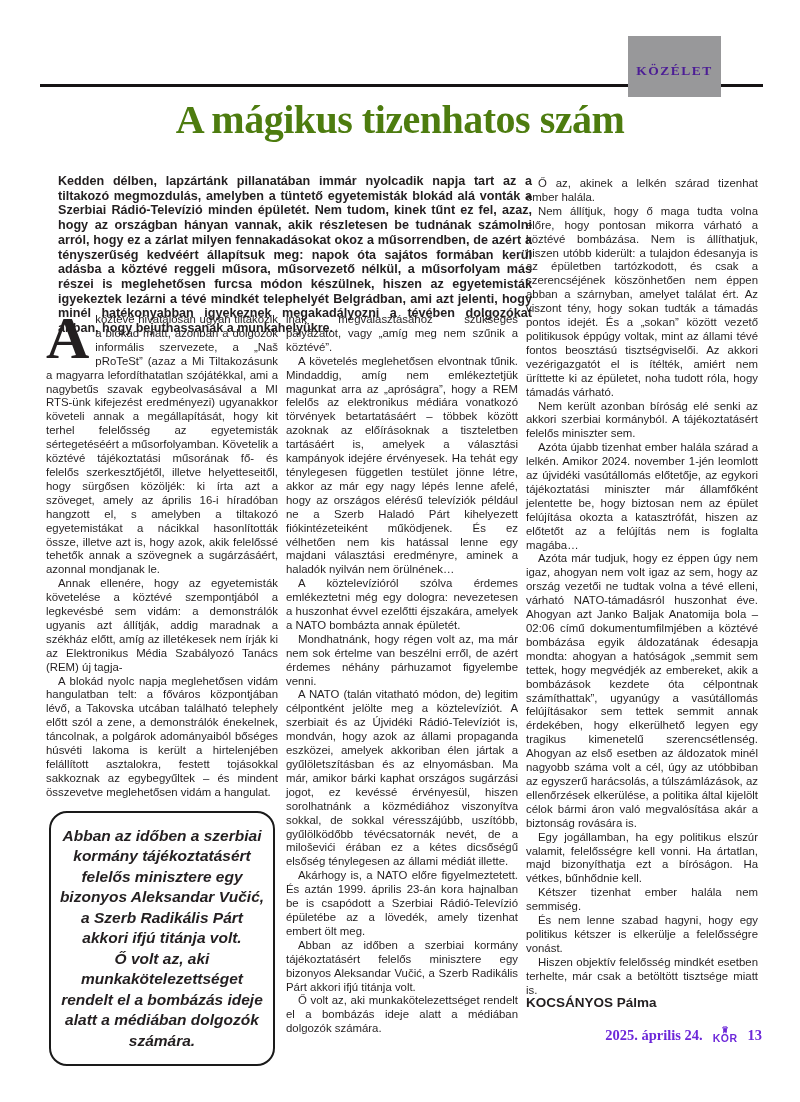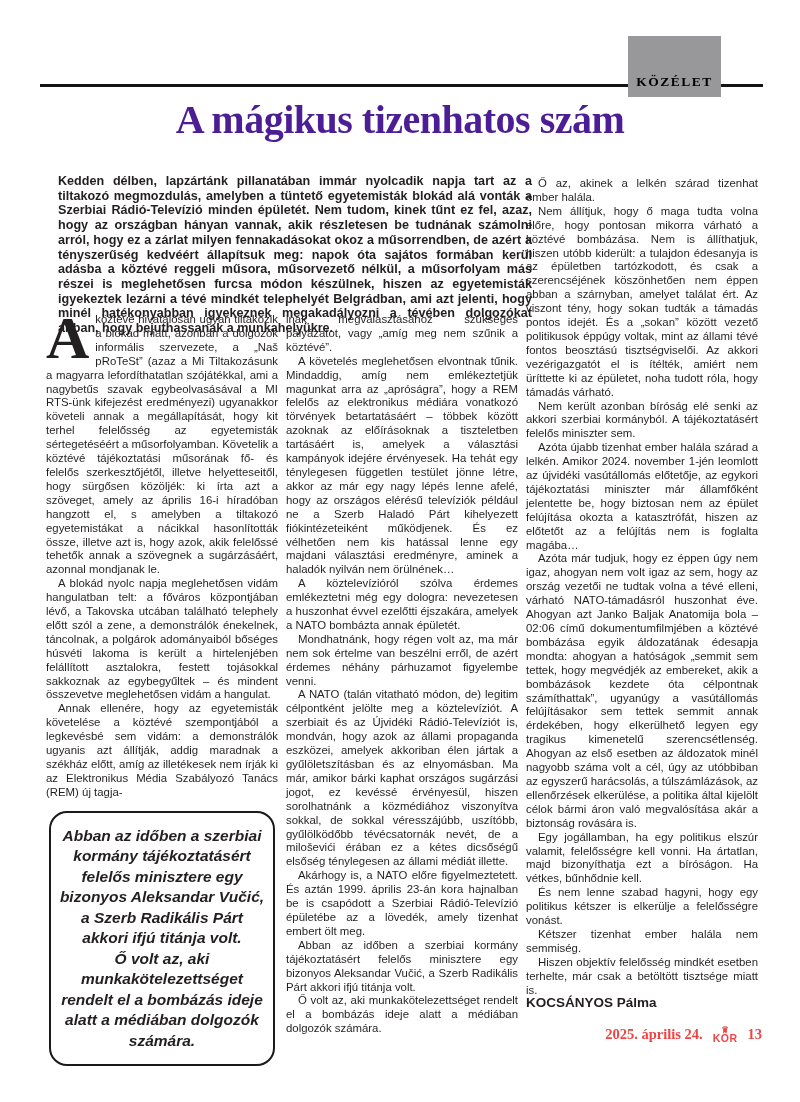--- a/index.html
+++ b/index.html
@@ -1,41 +1,41 @@
 <!DOCTYPE html>
 <html><head>
 <meta charset="utf-8">
 <style>
   html,body{margin:0;padding:0;background:#e8e8e8;}
   .page{position:relative;width:800px;height:1102px;background:#ffffff;margin:0 auto;overflow:hidden;
         font-family:"Liberation Sans",sans-serif;color:#231f20;}
   .rule{position:absolute;left:40px;top:84px;width:723px;height:3px;background:#161314;z-index:1;}
   .section-box{position:absolute;left:628px;top:36px;width:93px;height:61px;background:#98989a;z-index:2;
         display:flex;align-items:flex-end;justify-content:center;}
-  .section-label{font-family:"Liberation Serif",serif;font-weight:bold;color:#000000;font-size:13.5px;
-        letter-spacing:1.5px;padding-bottom:7px;}
+  .section-label{font-family:"Liberation Serif",serif;font-weight:bold;color:#4c1d95;font-size:13.5px;
+        letter-spacing:1.5px;padding-bottom:18px;}
   .title{position:absolute;left:0;right:0;top:96px;margin:0;text-align:center;
-        font-family:"Liberation Serif",serif;font-weight:bold;font-size:40px;color:#4c1d95;letter-spacing:-0.5px;}
+        font-family:"Liberation Serif",serif;font-weight:bold;font-size:40px;color:#4d7c0f;letter-spacing:-0.5px;}
   .lead{position:absolute;left:46px;top:162px;width:474px;margin:12px;
         font-weight:bold;font-size:12.6px;line-height:14.7px;text-align:justify;}
   .col{position:absolute;width:232px;font-size:11.4px;line-height:13.9px;text-align:justify;}
   .col p{margin:0;text-indent:12px;}
   .col p.noindent{text-indent:0;}
   .col1{left:46px;top:313px;}
   .col2{left:286px;top:313px;}
   .col3{left:526px;top:177px;}
   .dropcap{float:left;font-family:"Liberation Serif",serif;font-weight:bold;font-size:60px;line-height:47px;
         padding:2px 6px 0 0;color:#231f20;}
   .pullquote{margin:11px 3px 0 3px;border:2.5px solid #1a1a1a;border-radius:18px;padding:13px 8px;
         text-align:center;}
   .pullquote p{margin:0;text-indent:0;font-weight:bold;font-style:italic;font-size:15.5px;line-height:20.5px;}
   .byline{position:absolute;left:526px;top:995px;width:220px;margin:0;text-align:left;
         font-weight:bold;font-size:13.5px;}
-  .footer{position:absolute;right:38px;top:1026px;display:flex;align-items:flex-start;gap:10px;
-        font-family:"Liberation Serif",serif;font-weight:bold;font-size:14.5px;color:#ef4444;}
+  .footer{position:absolute;right:38px;top:1026px;display:flex;align-items:flex-end;gap:10px;
+        font-family:"Liberation Serif",serif;font-weight:bold;font-size:14.5px;color:#6d28d9;}
   .logo{display:inline-flex;flex-direction:column;align-items:center;line-height:1;}
   .logo-crown{font-size:8px;line-height:7px;}
   .logo-text{font-family:"Liberation Sans",sans-serif;font-weight:bold;font-size:10.5px;letter-spacing:0.5px;}
 </style>
 </head>
 <body>
 
 <div class="page">
 
   <div class="rule"></div>
@@ -43,22 +43,22 @@
   <div class="section-box">
     <span class="section-label">KÖZÉLET</span>
   </div>
 
   <h1 class="title">A mágikus tizenhatos szám</h1>
 
   <p class="lead">Kedden délben, lapzártánk pillanatában immár nyolcadik napja tart az a tiltakozó megmozdulás, amelyben a tüntető egyetemisták blokád alá vonták a Szerbiai Rádió-Televízió minden épületét. Nem tudom, kinek tűnt ez fel, azaz, hogy az országban hányan vannak, akik részletesen be tudnának számolni arról, hogy ez a zárlat milyen fennakadásokat okoz a műsorrendben, de azért a tényszerűség kedvéért állapítsuk meg: napok óta sajátos formában kerül adásba a köztévé reggeli műsora, műsorvezető nélkül, a műsorfolyam más részei is meglehetősen furcsa módon készülnek, hiszen az egyetemisták igyekeztek lezárni a tévé mindkét telephelyét Belgrádban, ami azt jelenti, hogy minél hatékonyabban igyekeznek megakadályozni a tévében dolgozókat abban, hogy bejuthassanak a munkahelyükre.</p>
 
   <div class="col col1">
     <p class="noindent"><span class="dropcap">A</span><span>köztévé hivatalosan ugyan tiltakozik a blokád miatt, azonban a dolgozók informális szervezete, a „Naš pRoTeSt” (azaz a Mi Tiltakozásunk a magyarra lefordíthatatlan szójátékkal, ami a nagybetűs szavak egybeolvasásával a MI RTS-ünk kifejezést eredményezi) ugyanakkor követeli annak a megállapítását, hogy kit terhel felelősség az egyetemisták sértegetéséért a műsorfolyamban. Követelik a köztévé tájékoztatási műsorának fő- és felelős szerkesztőjétől, illetve helyetteseitől, hogy sürgősen közöljék: ki írta azt a szöveget, amely az április 16-i híradóban hangzott el, s amelyben a tiltakozó egyetemistákat a nácikkal hasonlították össze, illetve azt is, hogy azok, akik felelőssé tehetők annak a szövegnek a sugárzásáért, azonnal mondjanak le.</span></p>
+    <p>Annak ellenére, hogy az egyetemisták követelése a köztévé szempontjából a legkevésbé sem vidám: a demonstrálók ugyanis azt állítják, addig maradnak a székház előtt, amíg az illetékesek nem írják ki az Elektronikus Média Szabályozó Tanács (REM) új tagja-</p>
     <p>A blokád nyolc napja meglehetősen vidám hangulatban telt: a főváros központjában lévő, a Takovska utcában található telephely előtt szól a zene, a demonstrálók énekelnek, táncolnak, a polgárok adományaiból bőséges húsvéti lakoma is került a hirtelenjében felállított asztalokra, festett tojásokkal sakkoznak az egybegyűltek – és mindent összevetve meglehetősen vidám a hangulat.</p>
-    <p>Annak ellenére, hogy az egyetemisták követelése a köztévé szempontjából a legkevésbé sem vidám: a demonstrálók ugyanis azt állítják, addig maradnak a székház előtt, amíg az illetékesek nem írják ki az Elektronikus Média Szabályozó Tanács (REM) új tagja-</p>
     <div class="pullquote">
       <p>Abban az időben a szerbiai kormány tájékoztatásért felelős minisztere egy bizonyos Aleksandar Vučić, a Szerb Radikális Párt akkori ifjú titánja volt.</p>
       <p>Ő volt az, aki munkakötelezettséget rendelt el a bombázás ideje alatt a médiában dolgozók számára.</p>
     </div>
   </div>
 
   <div class="col col2">
     <p class="noindent">inak megválasztásához szükséges pályázatot, vagy „amíg meg nem szűnik a köztévé”.</p>
     <p>A követelés meglehetősen elvontnak tűnik. Mindaddig, amíg nem emlékeztetjük magunkat arra az „apróságra”, hogy a REM felelős az elektronikus médiára vonatkozó törvények betartatásáért – többek között azoknak az előírásoknak a tiszteletben tartásáért is, amelyek a választási kampányok idejére érvényesek. Ha tehát egy ténylegesen független testület jönne létre, akkor az már egy nagy lépés lenne afelé, hogy az országos elérésű televíziók például ne a Szerb Haladó Párt kihelyezett fiókintézeteiként működjenek. És ez vélhetően nem kis hatással lenne egy majdani választási eredményre, aminek a haladók nyilván nem örülnének…</p>
     <p>A köztelevízióról szólva érdemes emlékeztetni még egy dologra: nevezetesen a huszonhat évvel ezelőtti éjszakára, amelyek a NATO bombázta annak épületét.</p>
@@ -69,22 +69,22 @@
     <p>Ő volt az, aki munkakötelezettséget rendelt el a bombázás ideje alatt a médiában dolgozók számára.</p>
   </div>
 
   <div class="col col3">
     <p>Ő az, akinek a lelkén szárad tizenhat ember halála.</p>
     <p>Nem állítjuk, hogy ő maga tudta volna előre, hogy pontosan mikorra várható a köztévé bombázása. Nem is állíthatjuk, hiszen utóbb kiderült: a tulajdon édesanyja is az épületben tartózkodott, és csak a szerencséjének köszönhetően nem éppen abban a szárnyban, amelyet találat ért. Az viszont tény, hogy sokan tudták a támadás pontos idejét. És a „sokan” között vezető politikusok éppúgy voltak, mint az állami tévé fontos beosztású tisztségviselői. Az akkori vezérigazgatót el is ítélték, amiért nem üríttette ki az épületet, noha tudott róla, hogy támadás várható.</p>
     <p>Nem került azonban bíróság elé senki az akkori szerbiai kormányból. A tájékoztatásért felelős miniszter sem.</p>
     <p>Azóta újabb tizenhat ember halála szárad a lelkén. Amikor 2024. november 1-jén leomlott az újvidéki vasútállomás előtetője, az egykori tájékoztatási miniszter már államfőként jelentette be, hogy biztosan nem az épület felújítása okozta a katasztrófát, hiszen az előtetőt az a felújítás nem is foglalta magába…</p>
     <p>Azóta már tudjuk, hogy ez éppen úgy nem igaz, ahogyan nem volt igaz az sem, hogy az ország vezetői ne tudtak volna a tévé elleni, várható NATO-támadásról huszonhat éve. Ahogyan azt Janko Baljak Anatomija bola – 02:06 című dokumentumfilmjében a köztévé bombázása egyik áldozatának édesapja mondta: ahogyan a hatóságok „semmit sem tettek, hogy megvédjék az embereket, akik a bombázások kezdete óta célpontnak számíthattak”, ugyanúgy a vasútállomás felújításakor sem tettek semmit annak érdekében, hogy elkerülhető legyen egy tragikus kimenetelű szerencsétlenség. Ahogyan az első esetben az áldozatok minél nagyobb száma volt a cél, úgy az utóbbiban az egyszerű harácsolás, a túlszámlázások, az ellenőrzések elkerülése, a politika által kijelölt célok bármi áron való megvalósítása akár a biztonság rovására is.</p>
     <p>Egy jogállamban, ha egy politikus elszúr valamit, felelősségre kell vonni. Ha ártatlan, majd bizonyíthatja ezt a bíróságon. Ha vétkes, bűnhődnie kell.</p>
+    <p>Kétszer tizenhat ember halála nem semmiség.</p>
     <p>És nem lenne szabad hagyni, hogy egy politikus kétszer is elkerülje a felelősségre vonást.</p>
-    <p>Kétszer tizenhat ember halála nem semmiség.</p>
     <p>Hiszen objektív felelősség mindkét esetben terhelte, már csak a betöltött tisztsége miatt is.</p>
   </div>
 
   <p class="byline">KOCSÁNYOS Pálma</p>
 
   <div class="footer">
     <span>2025. április 24.</span>
     <span class="logo">
       <span class="logo-crown">♛</span>
       <span class="logo-text">KÖR</span>

